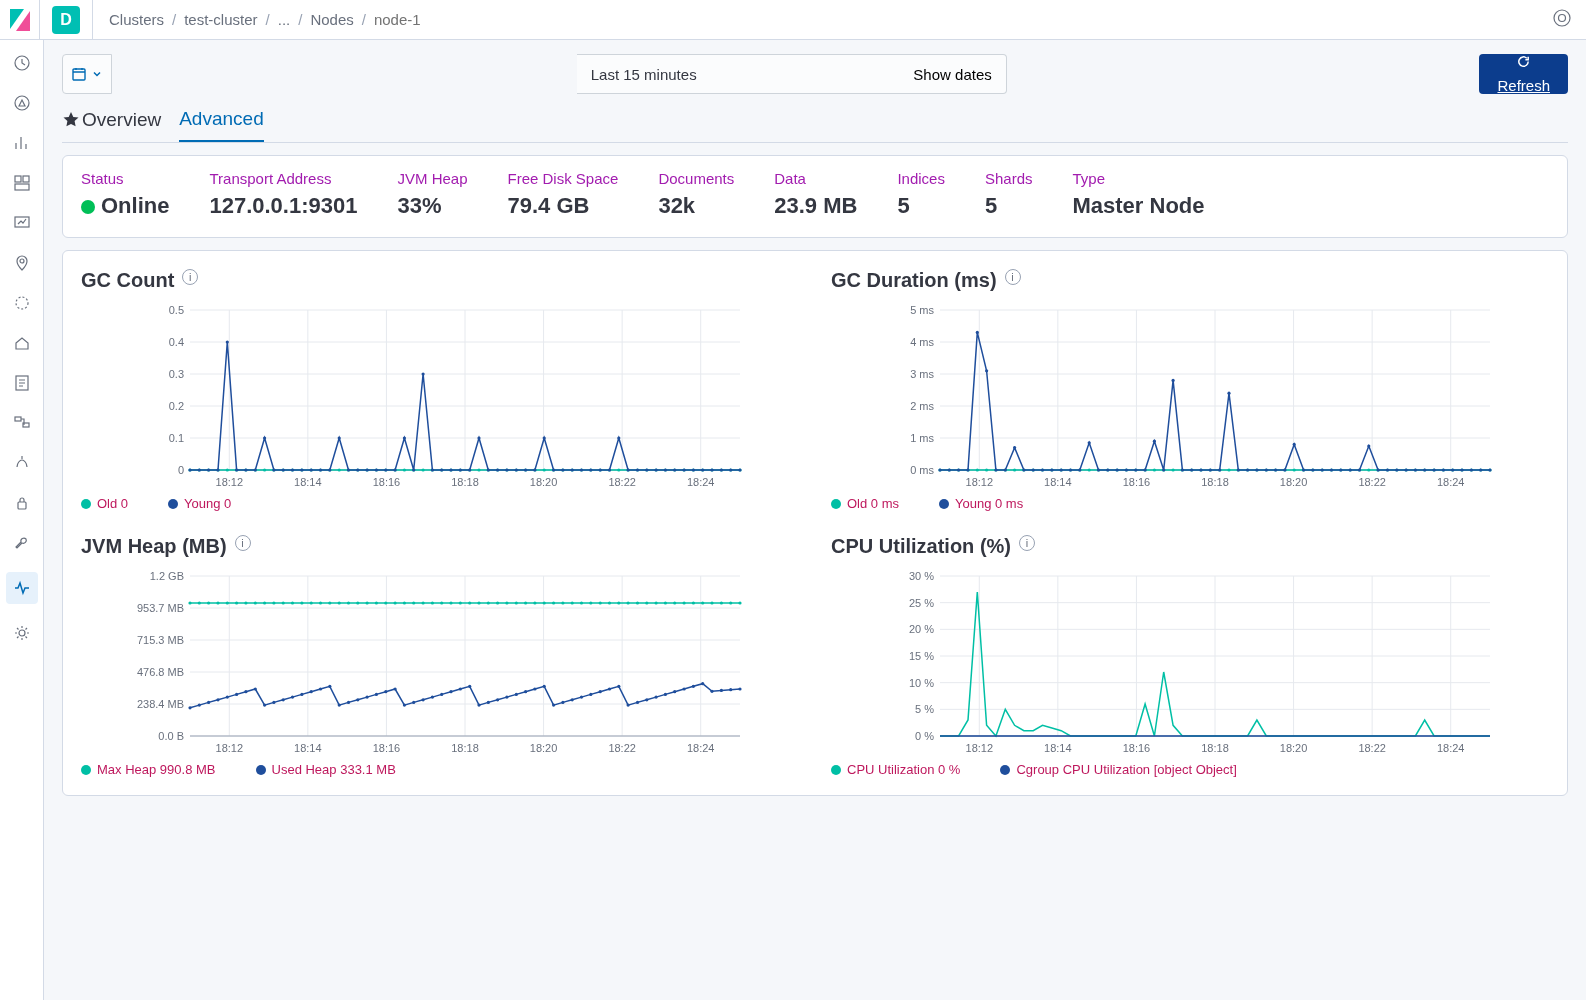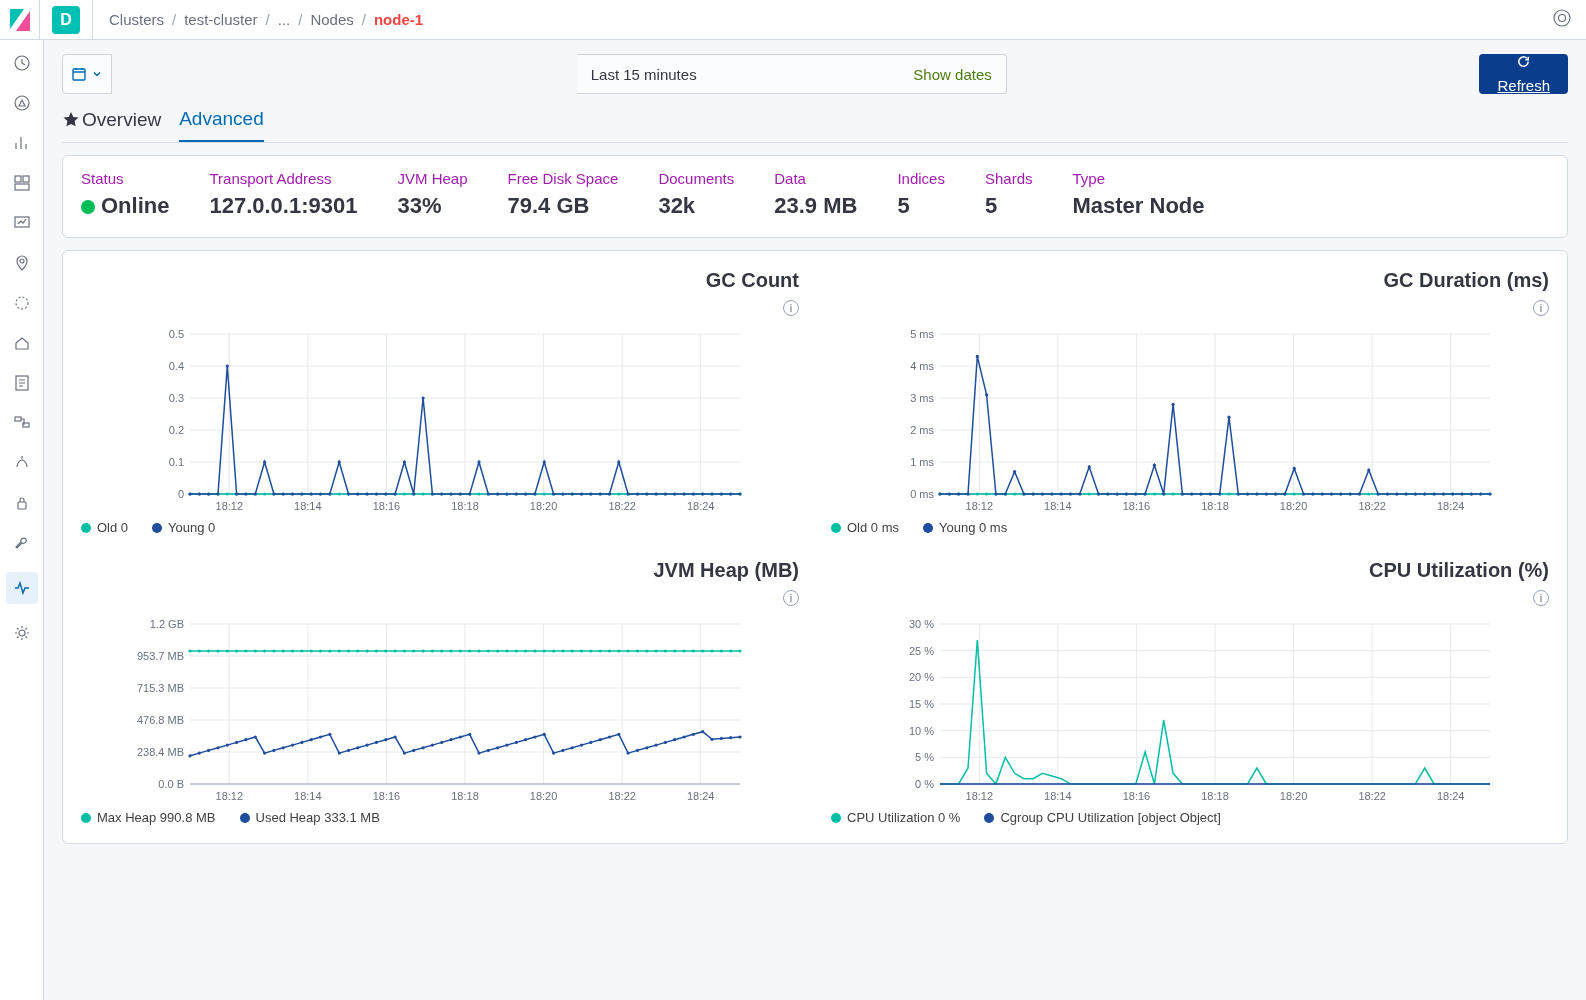--- a/index.html
+++ b/index.html
@@ -2,46 +2,46 @@
 <html><head>
 <meta charset="utf-8">
 <style>
 * { box-sizing: border-box; margin:0; padding:0; }
 body { font-family:-apple-system,BlinkMacSystemFont,"Segoe UI",Helvetica,Arial,sans-serif; background:#f5f7fa; color:#343741; overflow:hidden; height:1000px; width:1586px;}
 .top-bar { height:40px; background:#fff; border-bottom:1px solid #d3dae6; display:flex; align-items:center; position:fixed; top:0; left:0; right:0;}
 .logo { width:40px; height:40px; display:flex; align-items:center; justify-content:center; border-right:1px solid #d3dae6;}
 .space-badge { width:28px; height:28px; background:#00bfb3; color:#fff; border-radius:4px; display:flex; align-items:center; justify-content:center; font-weight:700; margin:0 12px;}
 .breadcrumbs { display:flex; align-items:center; color:#69707d; font-size:15px; padding-left:12px; border-left:1px solid #d3dae6; height:100%;}
 .breadcrumbs span { margin:0 4px;}
-.breadcrumbs .current { color:#ef4444; font-weight:700;}
+.breadcrumbs .current { color:#737373; font-weight:400;}
 .breadcrumbs .sep { color:#98a2b3;}
 .help-icon { margin-left:auto; margin-right:14px; color:#69707d;}
 .left-nav { position:fixed; left:0; top:40px; bottom:0; width:44px; background:#fff; border-right:1px solid #d3dae6; display:flex; flex-direction:column; align-items:center; padding-top:12px; gap:18px;}
 .nav-ic{ width:22px; height:22px; color:#69707d; display:flex; align-items:center; justify-content:center;}
 .nav-ic.active { background:#e6f1fb; color:#006bb4; border-radius:4px; width:32px; height:32px;}
 .main { position:absolute; left:44px; top:40px; right:0; padding:14px 18px;}
 .toolbar { display:flex; justify-content:space-between; gap:16px; margin-bottom:8px;}
 .date-quick { display:flex; align-items:center; border:1px solid #ced4da; border-radius:4px; background:#fbfcfd; padding:6px 8px; color:#006bb4;}
 .date-input { border:1px solid #ced4da; border-left:none; border-radius:0 4px 4px 0; width:430px; display:flex; align-items:center; justify-content:space-between; padding:0 14px; background:#fbfcfd; font-size:15px;}
-.date-input .show { color:#4d7c0f;}
+.date-input .show { color:#000000;}
 .refresh-btn { background:#0c3d8d; color:#fff; border:none; padding:0 18px; border-radius:4px; margin-left:8px; font-size:15px; display:flex; align-items:center; gap:8px; text-decoration:underline;flex-direction:column;}
 .tabs { display:flex; gap:18px; border-bottom:1px solid #d3dae6; margin-bottom:12px;}
 .tab { padding:6px 0 10px; font-size:19px; color:#343741; display:flex; align-items:center; gap:2px; cursor:pointer;}
 .tab.active { color:#006bb4; border-bottom:2px solid #006bb4;}
 .stat-panel { background:#fff; border:1px solid #d3dae6; border-radius:6px; padding:14px 18px 18px; display:flex; gap:40px; margin-bottom:12px;}
 .stat { display:flex; flex-direction:column;}
 .stat-label { font-size:15px; color:#a21caf; margin-bottom:6px;}
 .stat-value { font-size:22px; font-weight:700;}
 .status-dot { display:inline-block; width:14px; height:14px; border-radius:50%; background:#00bf57; margin-right:6px; vertical-align:-1px;}
 .charts-panel { background:#fff; border:1px solid #d3dae6; border-radius:6px; padding:18px;}
 .chart-grid { display:grid; grid-template-columns:1fr 1fr; gap:24px 32px;}
-.chart-title { font-size:20px; font-weight:700; margin-bottom:10px; display:flex; align-items:flex-end; gap:8px;flex-direction:column;}
+.chart-title { font-size:20px; font-weight:700; margin-bottom:10px; display:flex; align-items:flex-start; gap:8px;}
 .info-ic { display:inline-flex; width:16px; height:16px; border:1px solid #98a2b3; border-radius:50%; align-items:center; justify-content:center; font-size:11px; color:#69707d; font-weight:400;}
 svg.plot { width:100%; height:190px; display:block;}
-.legend { display:flex; gap:24px; font-size:13px; color:#404040; margin-top:4px;}
+.legend { display:flex; gap:40px; font-size:13px; color:#be185d; margin-top:4px;}
 .leg-dot { display:inline-block; width:10px; height:10px; border-radius:50%; margin-right:6px; vertical-align:-1px;}
 .axis-text { font-size:11px; fill:#69707d;}
 .grid-line { stroke:#e6e9ee; stroke-width:1;}
 .axis-line { stroke:#98a2b3; stroke-width:1;}
 .series-line { fill:none; stroke-width:1.5;}
 .chevron { margin-left:4px;}
 </style>
 </head>
 <body>
 

